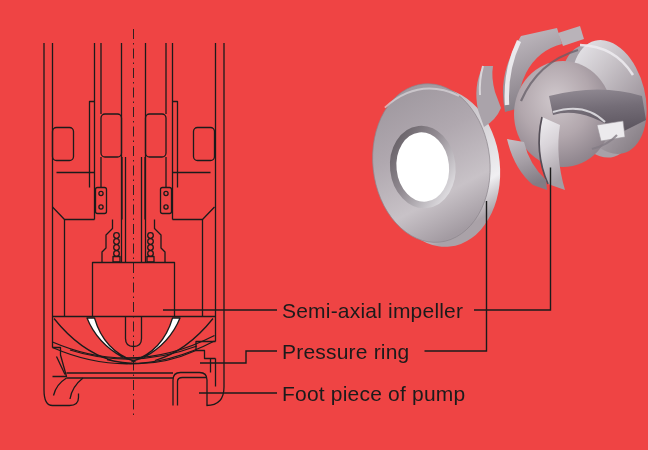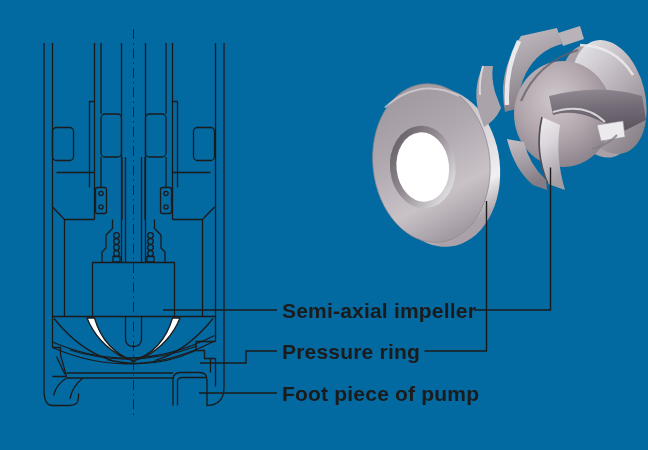--- a/index.html
+++ b/index.html
@@ -1,16 +1,16 @@
 <!DOCTYPE html>
 <html><head>
 <meta charset="utf-8">
 <style>
   html,body{margin:0;padding:0;background:#ffffff;overflow:hidden;}
-  .canvas{width:648px;height:450px;background:#0369a1;position:relative;font-weight:bold;}
+  .canvas{width:648px;height:450px;background:#ef4444;position:relative;}
   svg{display:block;}
   svg text{
     font-family:"Liberation Sans", sans-serif;
     font-size:21px;
     letter-spacing:0.2px;
     fill:#1b1b1b;
   }
   .ln{stroke:#1b1b1b;stroke-width:1.3;fill:none;stroke-linejoin:round;stroke-linecap:butt;}
   .lnf{stroke:#1b1b1b;stroke-width:1.3;fill:#ffffff;stroke-linejoin:round;}
   .leader{stroke:#1b1b1b;stroke-width:1.4;fill:none;stroke-linejoin:miter;}

